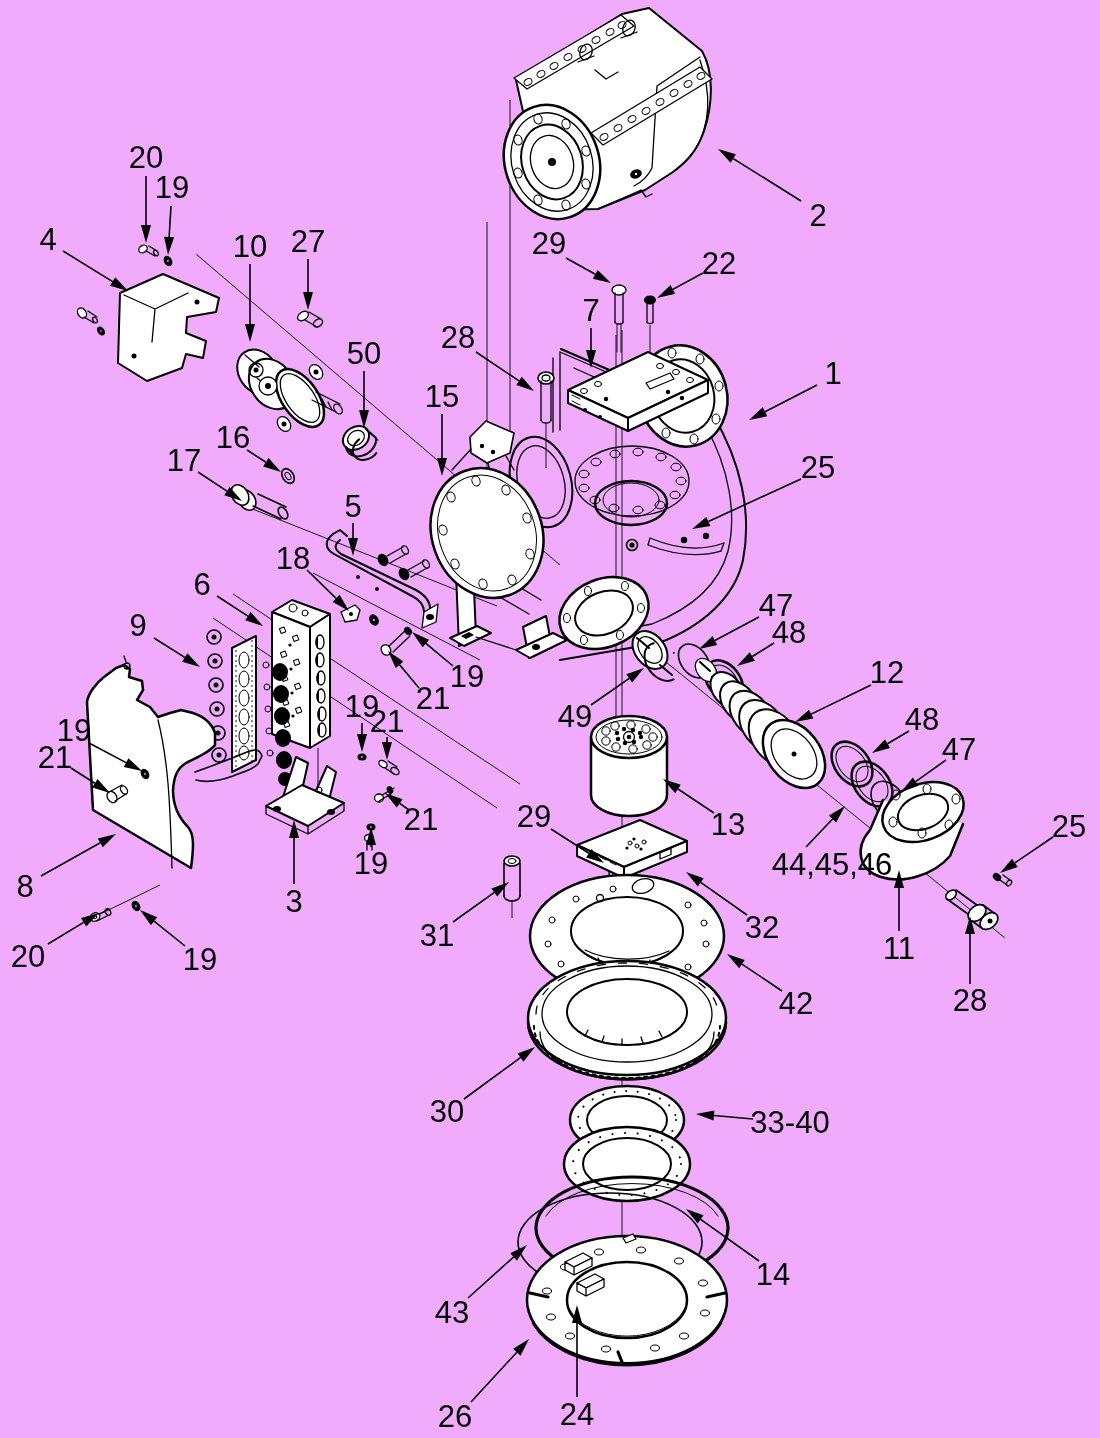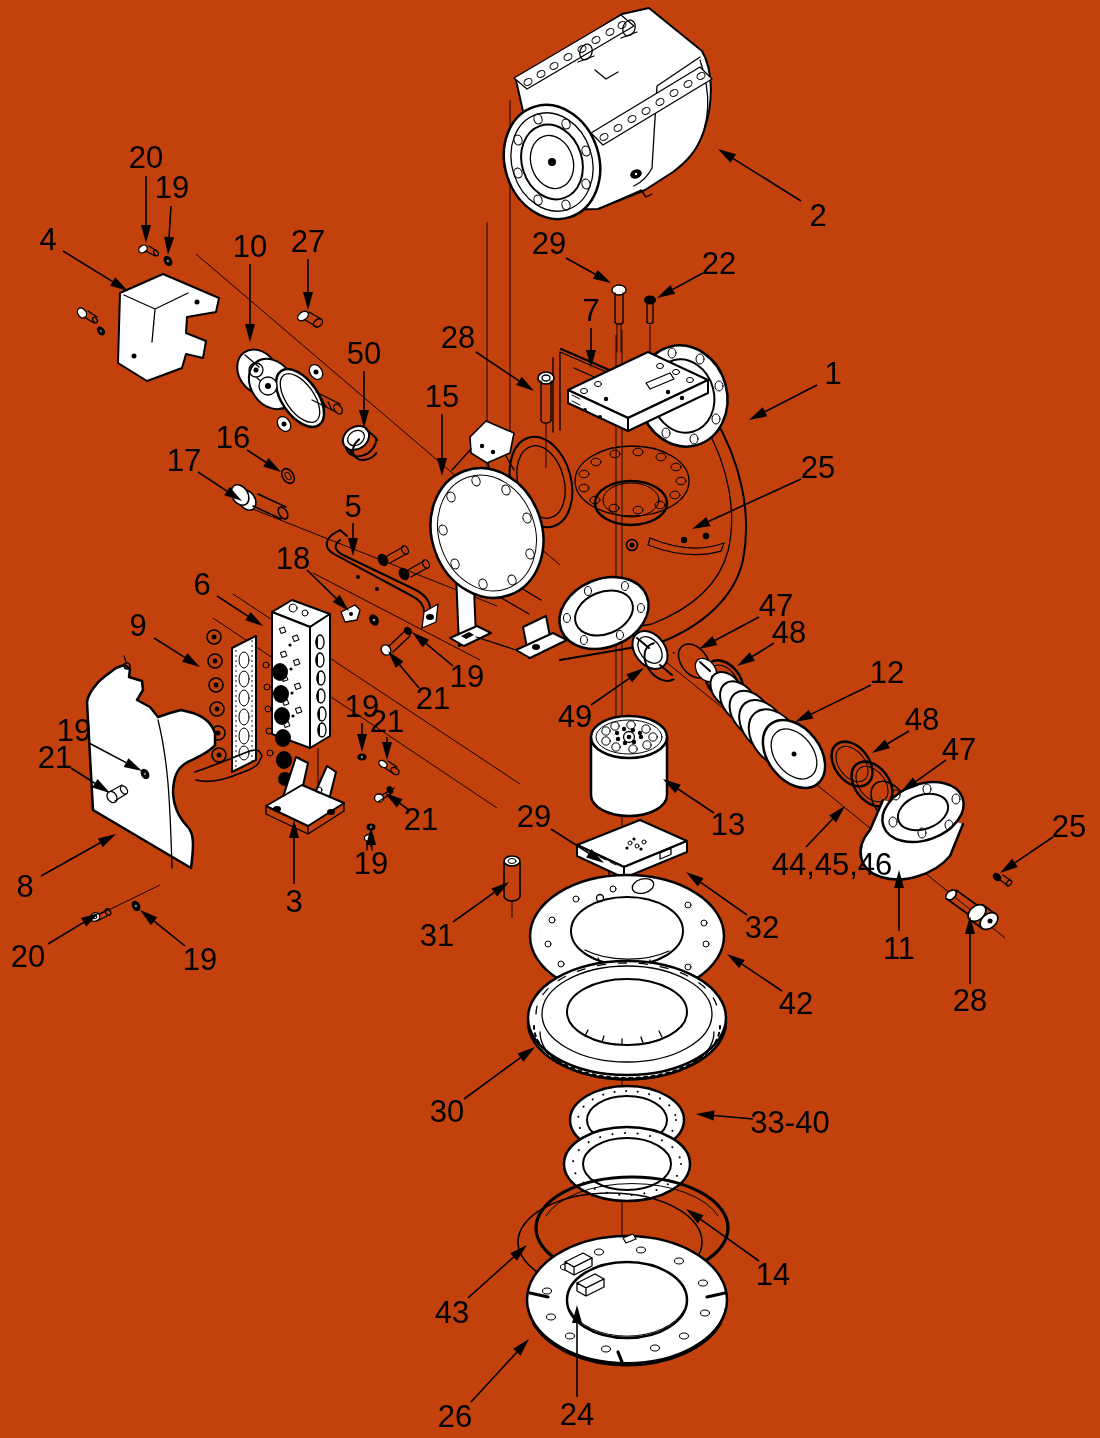--- a/index.html
+++ b/index.html
@@ -1,16 +1,16 @@
 <!DOCTYPE html>
 <html><head>
 <meta charset="utf-8">
 <style>
   html,body{margin:0;padding:0;background:#fff;}
-  .stage{position:relative;width:1100px;height:1438px;background:#c2410c;overflow:hidden;}
+  .stage{position:relative;width:1100px;height:1438px;background:#f0abfc;overflow:hidden;}
   svg{position:absolute;left:0;top:0;}
   svg *{vector-effect:none;}
   .p{stroke:#000;fill:none;stroke-width:2;stroke-linecap:round;stroke-linejoin:round;}
   .w{stroke:#000;fill:#fff;stroke-width:2;stroke-linecap:round;stroke-linejoin:round;}
   .k{fill:#000;stroke:none;}
   .t1{stroke-width:1;}
   .t13{stroke-width:1.3;}
   .t16{stroke-width:1.6;}
   .t25{stroke-width:2.5;}
   .t3{stroke-width:3.2;}

